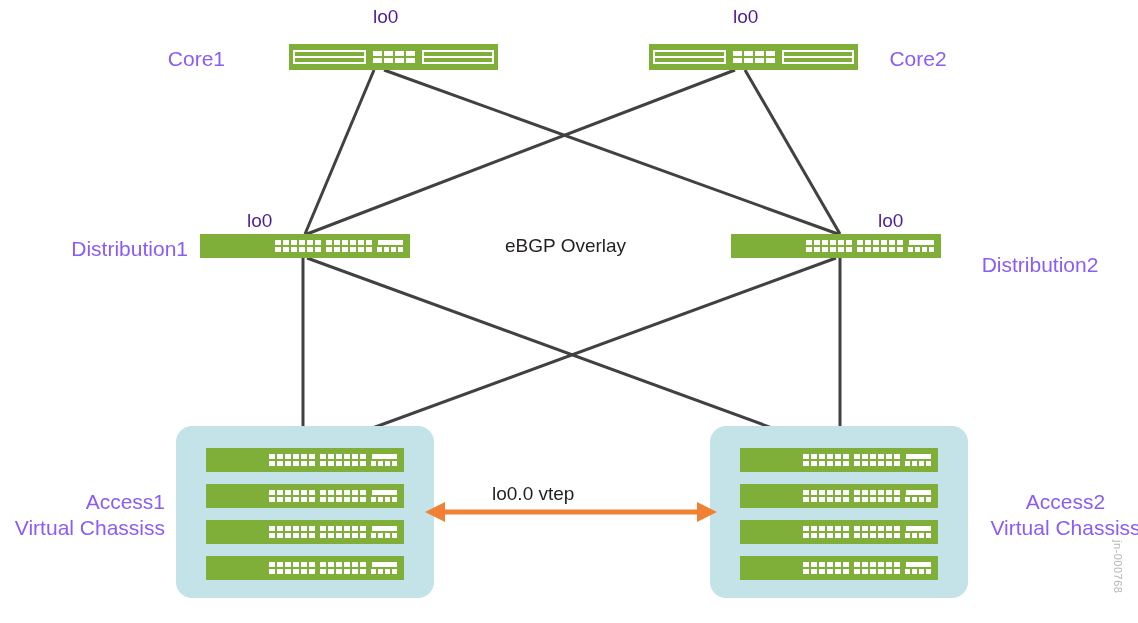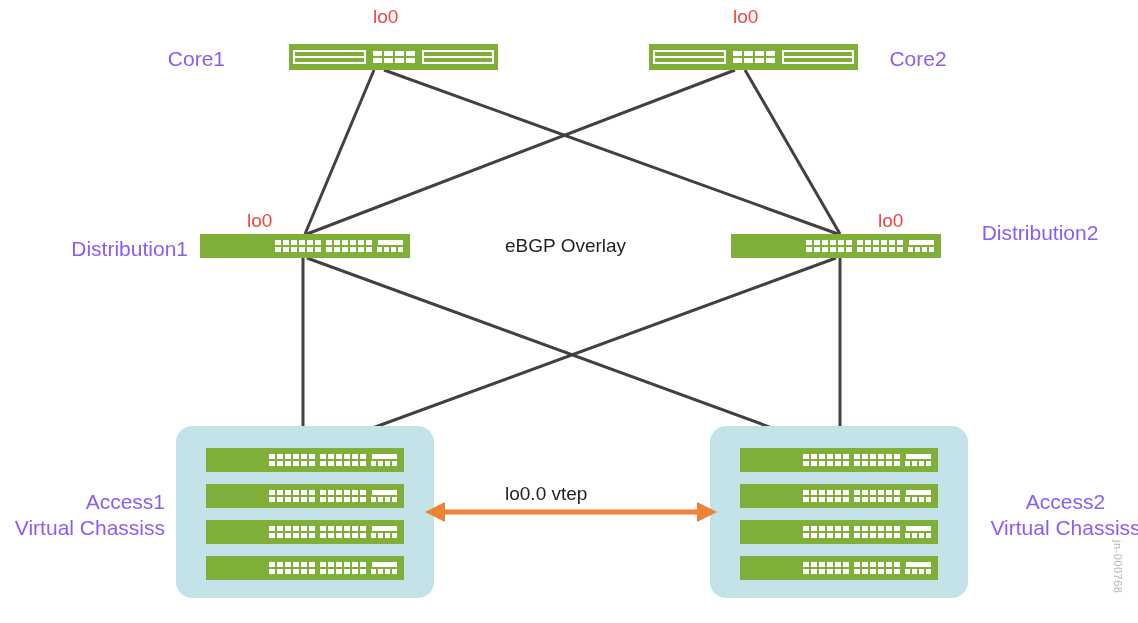--- a/index.html
+++ b/index.html
@@ -33,21 +33,21 @@
     color: #8b5cf6;
     white-space: nowrap;
     line-height: 1.22;
   }
   .node-label.right { text-align: right; }
   .node-label.left  { text-align: center; }
 
   .lo-label {
     position: absolute;
     font-size: 19px;
-    color: #ef4444;
+    color: #4c1d95;
     white-space: nowrap;
   }
 
   .center-label {
     position: absolute;
     font-size: 19px;
     color: #231f20;
     white-space: nowrap;
   }
 
@@ -251,21 +251,21 @@
           <i></i>
           <i></i>
           <i></i>
           <i></i>
         </span>
     </span>
   </div>
 
   <div class="lo-label" style="left:878px; top:210px;">lo0</div>
 
-  <div class="node-label left" style="left:950px; top:220px; width:180px;">Distribution2</div>
+  <div class="node-label left" style="left:950px; top:252px; width:180px;">Distribution2</div>
 
   <div class="sw" style="left:731px; top:234px; width:210px; height:24px;">
     <span class="portgrid">
       <i></i>
         <i></i>
         <i></i>
         <i></i>
         <i></i>
         <i></i>
         <i></i>
@@ -629,21 +629,21 @@
           <i></i>
         </span>
     </span>
   </div>
 
   <div class="node-label left" style="left:978px; top:489px; width:175px;">
     <div>Access2</div>
     <div>Virtual Chassiss</div>
   </div>
 
-  <div class="vtep-label" style="left:505px; top:483px;text-align:right;">lo0.0 vtep</div>
+  <div class="vtep-label" style="left:492px; top:483px;text-align:right;">lo0.0 vtep</div>
 
   <svg class="vtep-arrow" style="left:425px; top:498px;" width="292" height="28" viewBox="0 0 292 28" xmlns="http://www.w3.org/2000/svg">
     <line x1="18" y1="14" x2="274" y2="14" stroke="#f08033" stroke-width="5"></line>
     <polygon points="0,14 20,4 20,24" fill="#f08033"></polygon>
     <polygon points="292,14 272,4 272,24" fill="#f08033"></polygon>
   </svg>
 
   <div class="watermark" style="left:1124px; top:540px;">jn-000768</div>
 
 </div>

